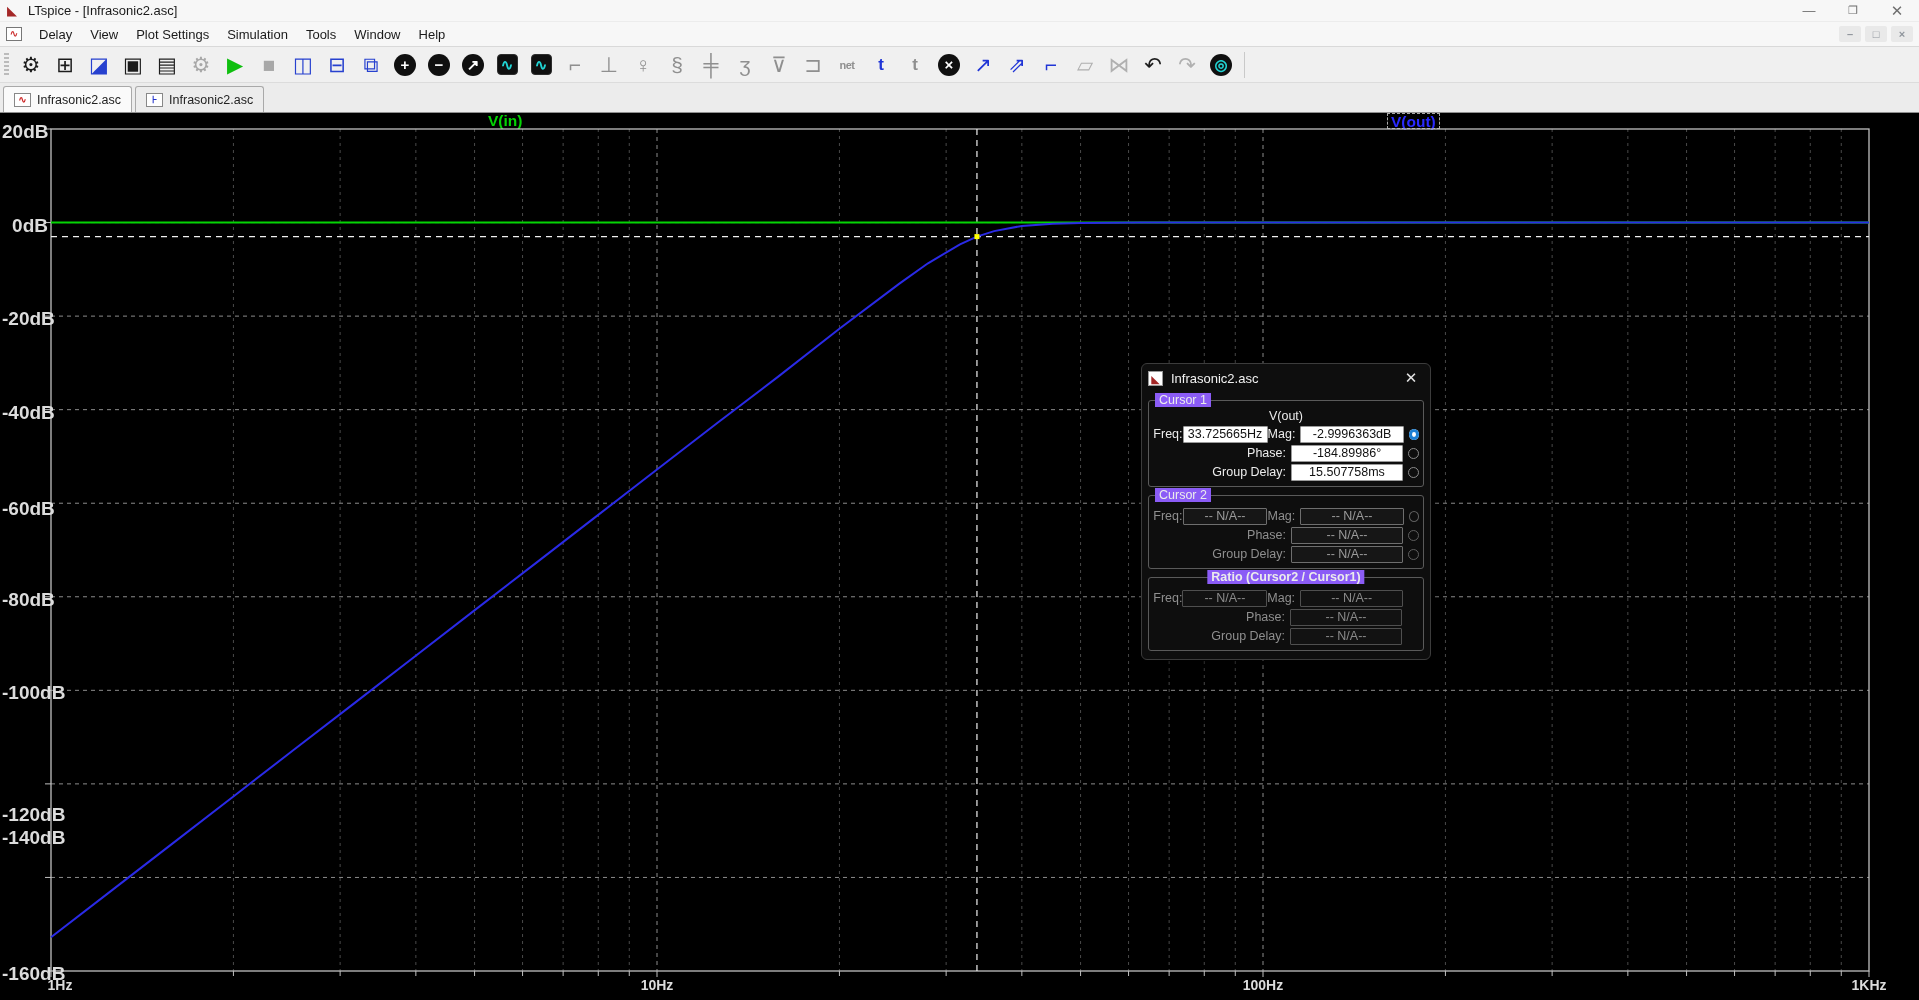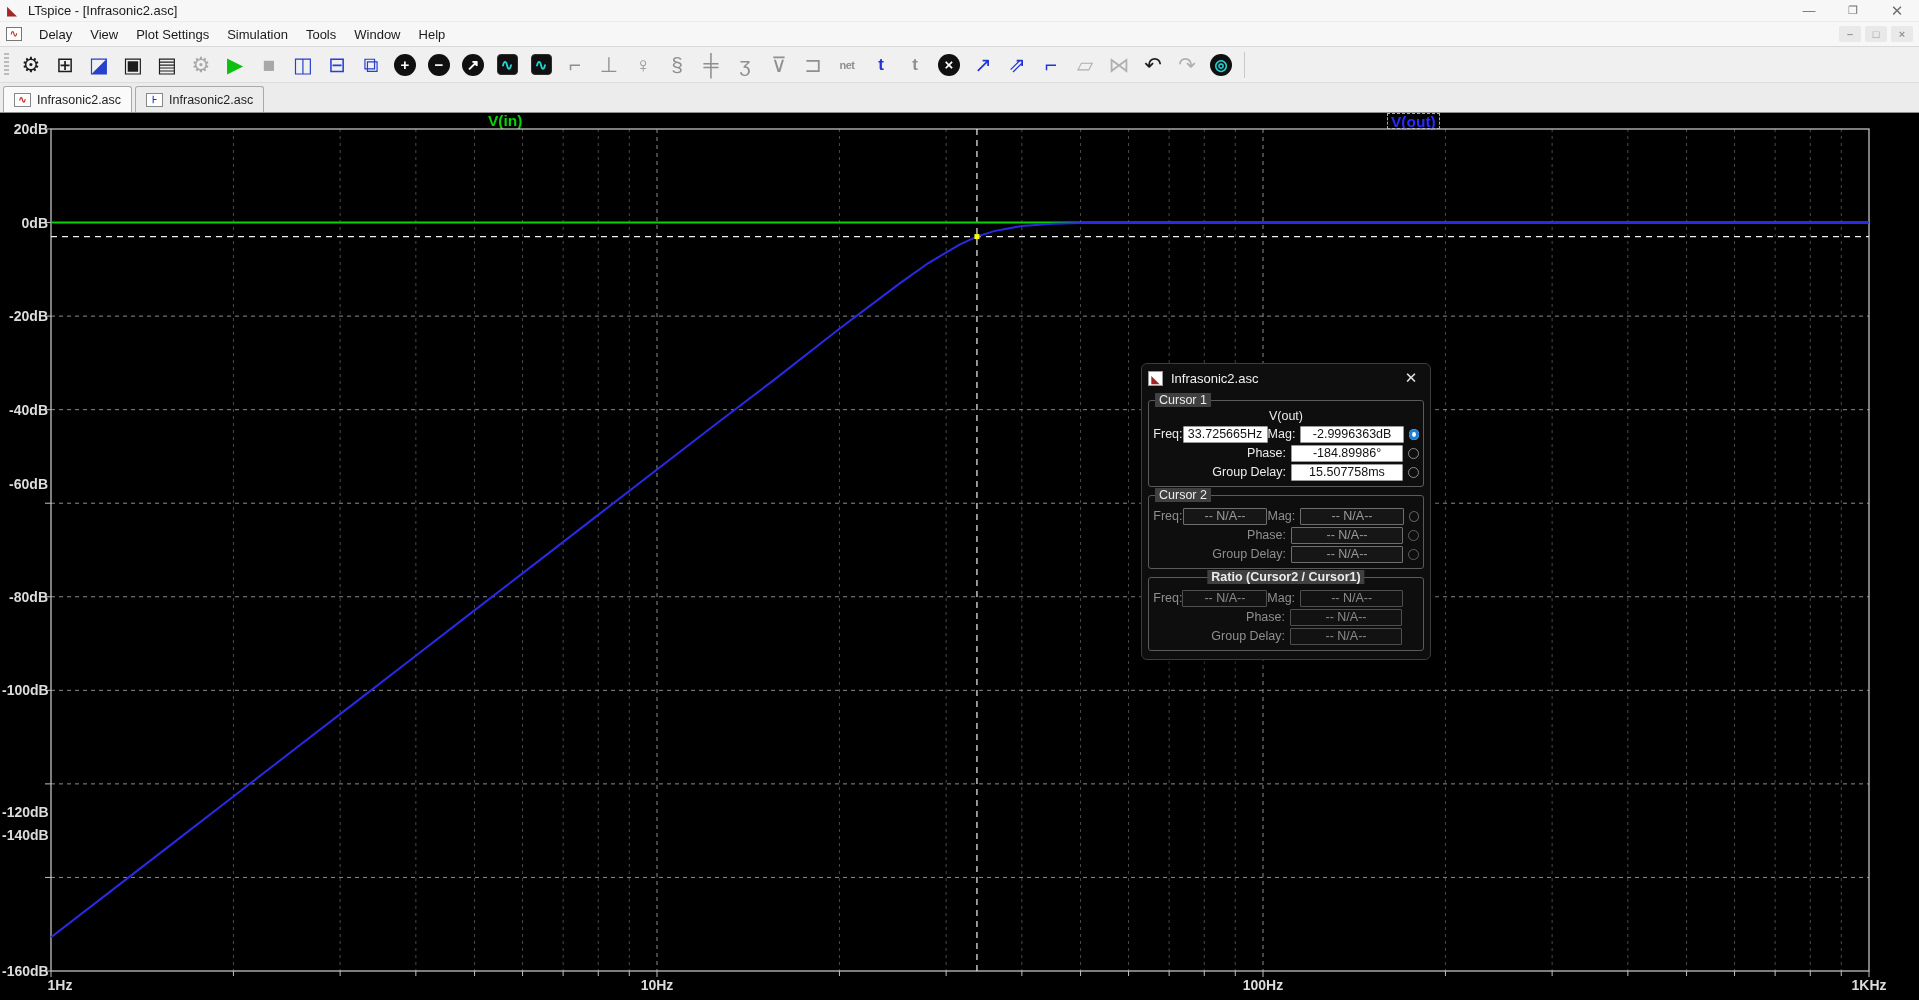--- a/index.html
+++ b/index.html
@@ -46,37 +46,37 @@
        border:1px solid #a9a9a9;border-bottom:none;border-radius:3px 3px 0 0;font-size:12.5px;color:#222;}
   .tab.active{background:#fafafa;}
   .tab .ticon{width:17px;height:14px;margin-right:6px;background:#fff;border:1px solid #888;
               font-size:10px;line-height:12px;text-align:center;font-weight:bold;}
   .ticon.wave{color:#c22;}
   .ticon.schem{color:#2233cc;}
   
   .plotpane{position:absolute;left:0;top:113px;width:1919px;height:887px;background:#000;}
   .plotpane svg{position:absolute;left:0;top:0;}
   .trace-label{position:absolute;top:0;height:16px;font-size:15.5px;font-weight:bold;line-height:16px;}
-  .ylabels div{position:absolute;right:1871px;width:46px;text-align:right;font-size:14px;font-weight:bold;
+  .ylabels div{position:absolute;right:1871px;width:46px;text-align:right;font-size:19px;font-weight:bold;
                color:#dcdcdc;transform:translateY(-8px);}
   .xlabels div{position:absolute;top:864px;width:70px;margin-left:-35px;text-align:center;font-size:14px;
                font-weight:bold;color:#dcdcdc;}
   
   .cdialog{position:absolute;left:1141px;top:363px;width:290px;height:297px;background:#0e0e0e;
            border:1px solid #3c3c3c;border-radius:6px;box-shadow:0 6px 18px rgba(0,0,0,.6);
            color:#ececec;font-size:12.5px;}
   .cd-title{height:28px;display:flex;align-items:center;padding:0 6px;}
   .cd-title .cd-icon{width:15px;height:15px;background:#fff;border:1px solid #999;color:#a42727;
                      font-size:11px;line-height:14px;text-align:center;margin-right:8px;}
   .cd-title .cd-text{flex:1;font-size:13px;color:#f2f2f2;}
   .cd-close{width:26px;height:20px;display:flex;align-items:center;justify-content:center;color:#e5e5e5;
             font-size:15px;border-radius:3px;}
   .group{position:relative;margin:8px 6px 0 6px;border:1px solid #5a5a5a;border-radius:3px;
          padding:10px 4px 5px 4px;}
-  .legend{position:absolute;top:-8px;left:6px;background:#404040;padding:0 4px;font-size:12.5px;}
+  .legend{position:absolute;top:-8px;left:6px;background:#8b5cf6;padding:0 4px;font-size:12.5px;}
   .legend.center{left:50%;transform:translateX(-50%);white-space:nowrap;font-weight:bold;}
   .trace-name{text-align:center;font-size:12.5px;margin:-2px 0 2px 0;}
   .crow{display:flex;align-items:center;height:18px;margin-top:1px;}
   .clbl{font-size:12.5px;white-space:nowrap;}
   .clbl.r{flex:1;text-align:right;padding-right:5px;}
   .clbl.w1{width:32px;text-align:right;}
   .cfield{height:17px;border:1px solid #9a9a9a;background:#fff;color:#111;display:flex;
           align-items:center;justify-content:center;font-size:12.5px;border-radius:1px;}
   .cfield.f1{width:92px;}
   .cfield.f2{width:112px;}
@@ -326,21 +326,21 @@
         <line x1="51" y1="123.5871875811111" x2="1869" y2="123.5871875811111" stroke="#f0f0f0" stroke-width="1.2" stroke-dasharray="6 5"></line>
         <polyline points="51.0,109.6 1869.0,109.6" fill="none" stroke="#04d404" stroke-width="2"></polyline>
         <polyline points="51.0,824.3 111.8,777.4 171.4,731.4 233.4,683.5 293.2,637.3 353.8,590.6 414.5,543.7 475.1,496.9 535.8,450.1 596.3,403.4 657.0,356.5 717.6,309.7 778.2,263.6 839.4,215.8 899.4,170.6 928.0,150.3 960.0,131.3 976.9,123.6 994.1,118.1 1021.8,112.9 1052.8,110.7 1080.6,109.9 1110.4,109.7 1141.4,109.6 1204.3,109.6 1263.0,109.6 1445.4,109.6 1686.6,109.6 1869.0,109.6" fill="none" stroke="#2a2ae6" stroke-width="2"></polyline>
         <rect x="974.4440762184829" y="121.0871875811111" width="5" height="5" fill="#ffff00"></rect>
       </svg>
     <div class="ylabels" id="ylabels">
         <div style="top: 16px;">20dB</div>
         <div style="top: 109.556px;">0dB</div>
         <div style="top: 203.111px;">-20dB</div>
         <div style="top: 296.667px;">-40dB</div>
-        <div style="top: 371px;">-60dB</div>
+        <div style="top: 393px;">-60dB</div>
         <div style="top: 483.778px;">-80dB</div>
         <div style="top: 577.333px;">-100dB</div>
         <div style="top: 670.889px; margin-top: 28px;">-120dB</div>
         <div style="top: 722px;">-140dB</div>
         <div style="top: 858px;">-160dB</div>
       </div>
     <div class="xlabels" id="xlabels">
         <div style="left: 60px;">1Hz</div>
         <div style="left: 657px;">10Hz</div>
         <div style="left: 1263px;">100Hz</div>

